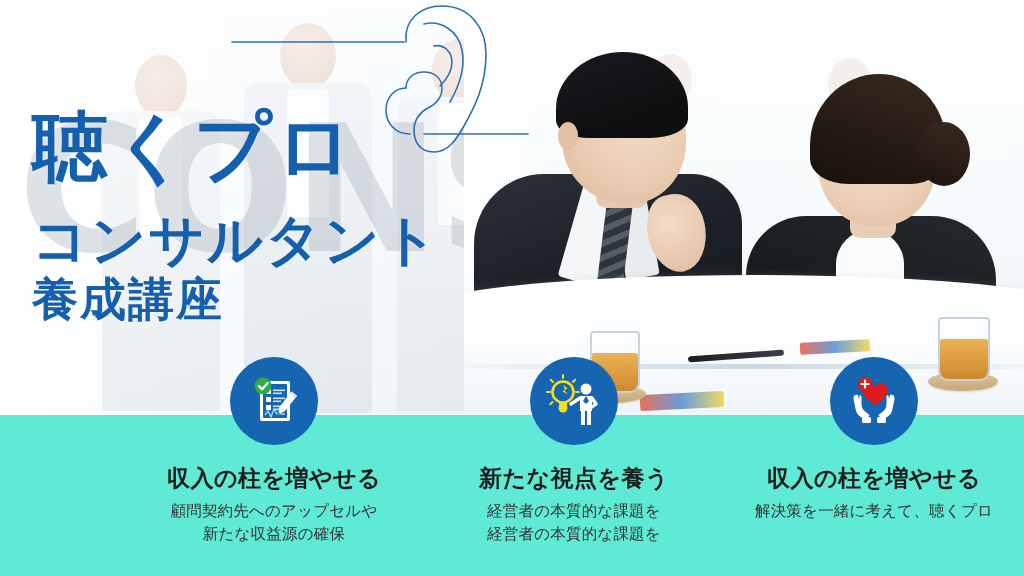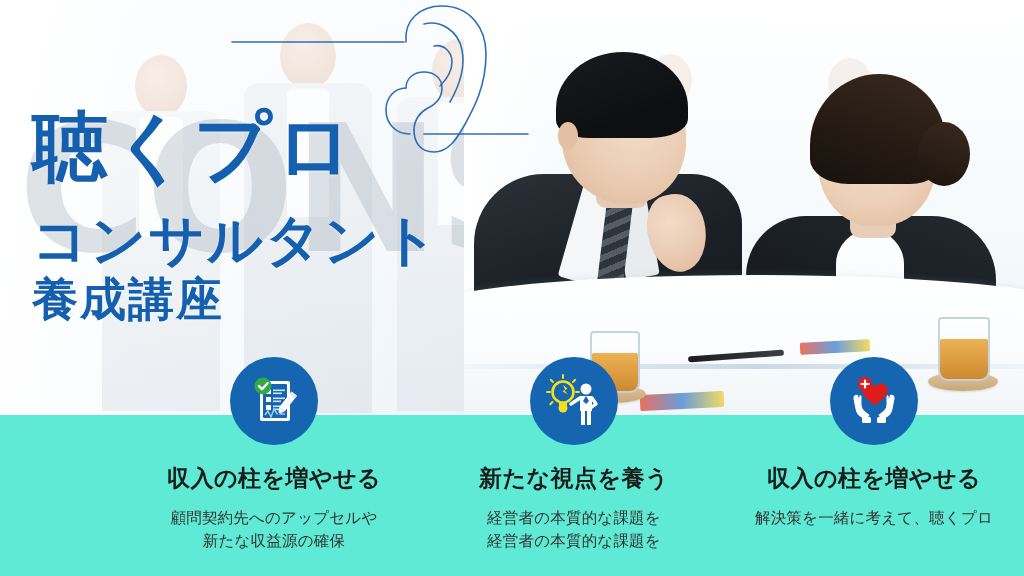--- a/index.html
+++ b/index.html
@@ -259,21 +259,21 @@
     display:flex; align-items:center; justify-content:center;
     z-index:7;
   }
   .f-title {
     margin-top:50px;
     font-family:"DejaVu Sans","Liberation Sans",sans-serif;
     font-size:23px; font-weight:700; color:#1c1c1c; letter-spacing:.5px;
     line-height:1.2;
   }
   .f-desc {
-    margin-top:14px;
+    margin-top:7px;
     font-family:"DejaVu Sans","Liberation Sans",sans-serif;
     font-size:15.5px; font-weight:400; color:#333333; line-height:1.52;
     letter-spacing:.2px;
   }
   .f-desc span { display:block; }
 </style>
 </head>
 <body>
 
 <div id="hero">

